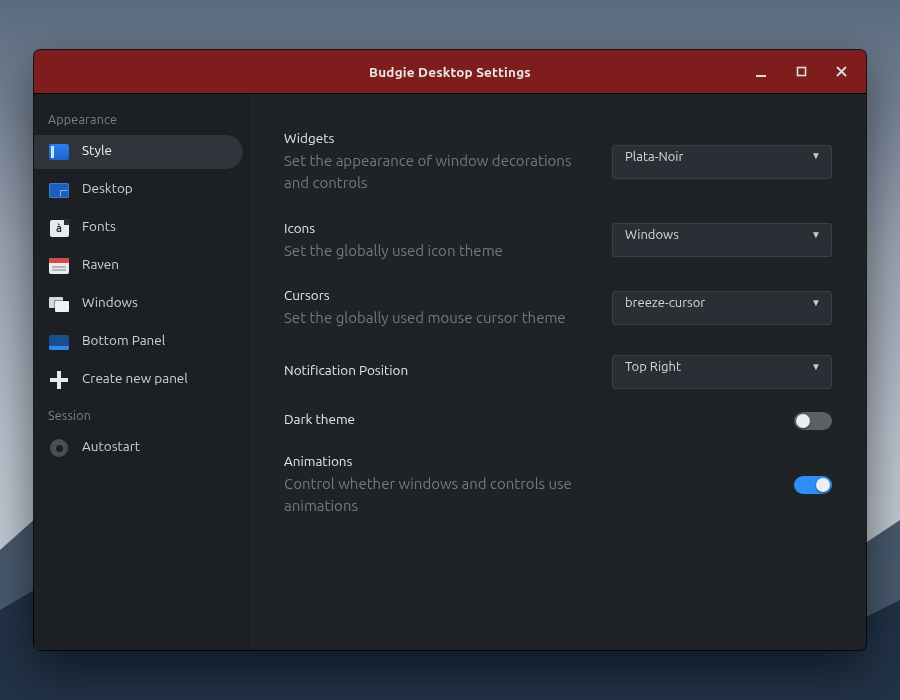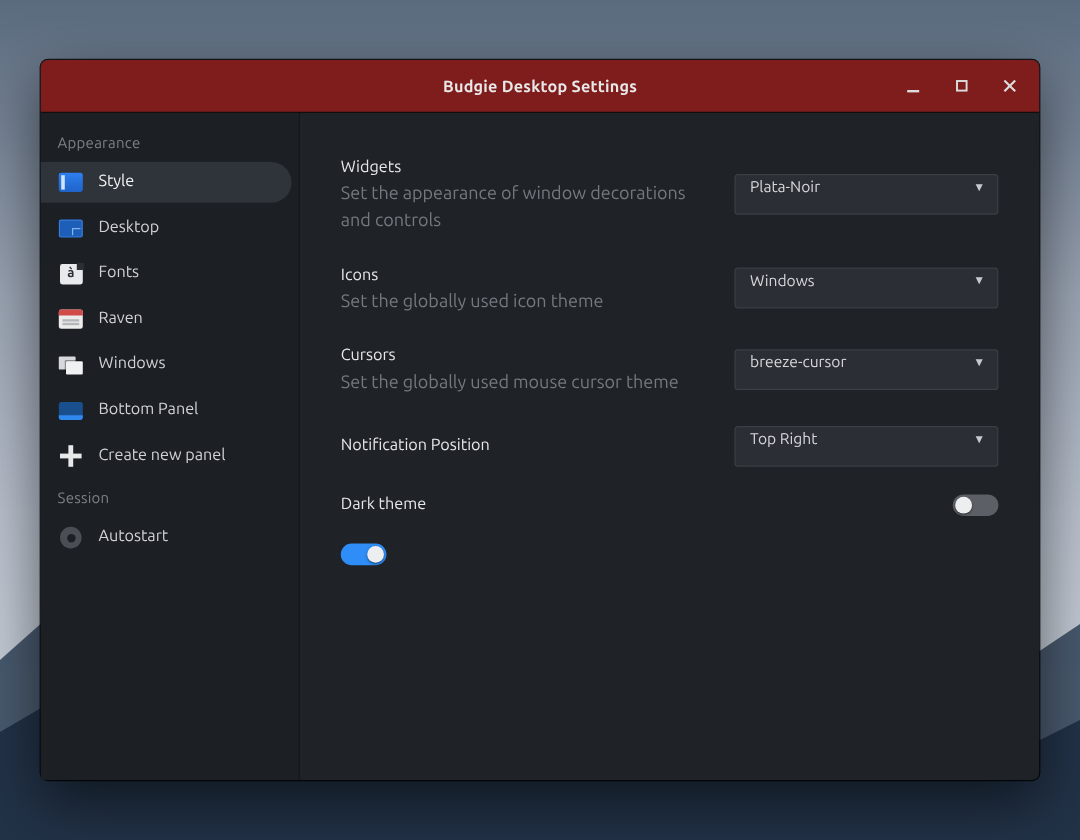--- a/index.html
+++ b/index.html
@@ -250,20 +250,24 @@
       <div class="row" style="align-items:center;padding:6px 0 12px 0">
         <div class="text">
           <div class="label">Dark theme</div>
         </div>
         <div class="switch off">
             <div class="knob"></div>
           </div>
       </div>
 
       <div class="row" style="align-items:center">
+        <div class="text">
+          <div class="label">Animations</div>
+          <div class="desc">Control whether windows and controls use animations</div>
+        </div>
         <div class="switch on">
             <div class="knob"></div>
           </div>
       </div>
 
     </div>
   </div>
 </div>
 
 </body></html>

